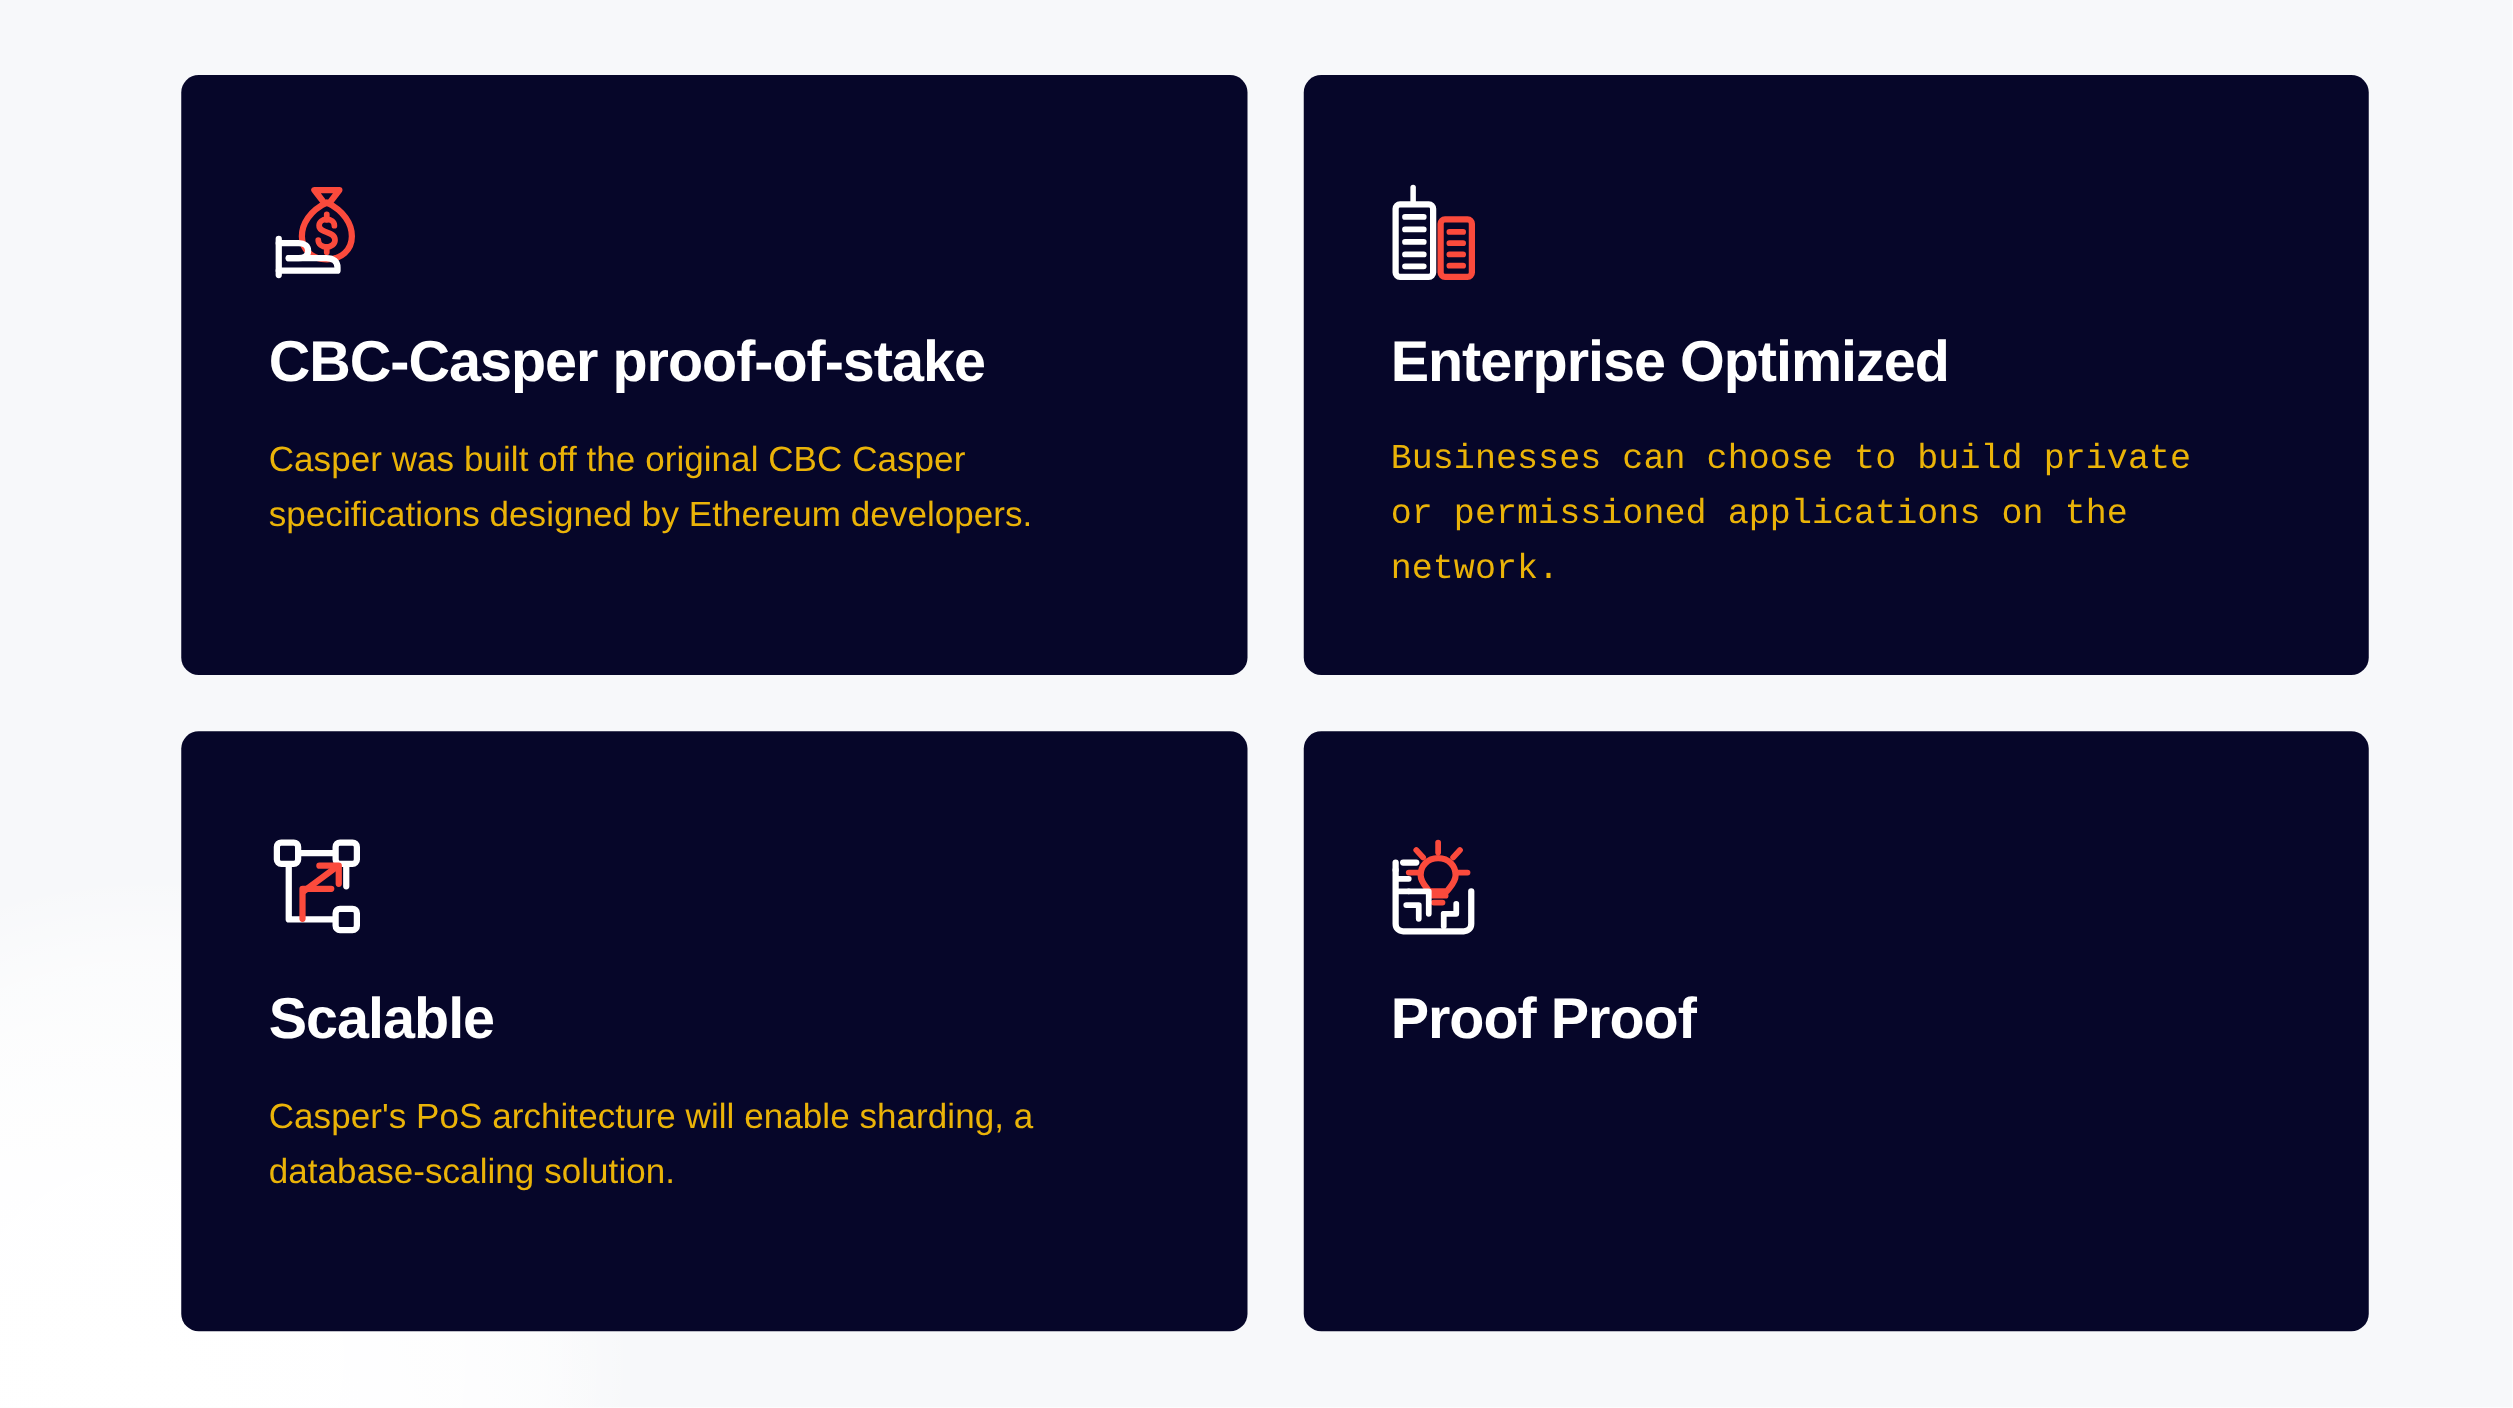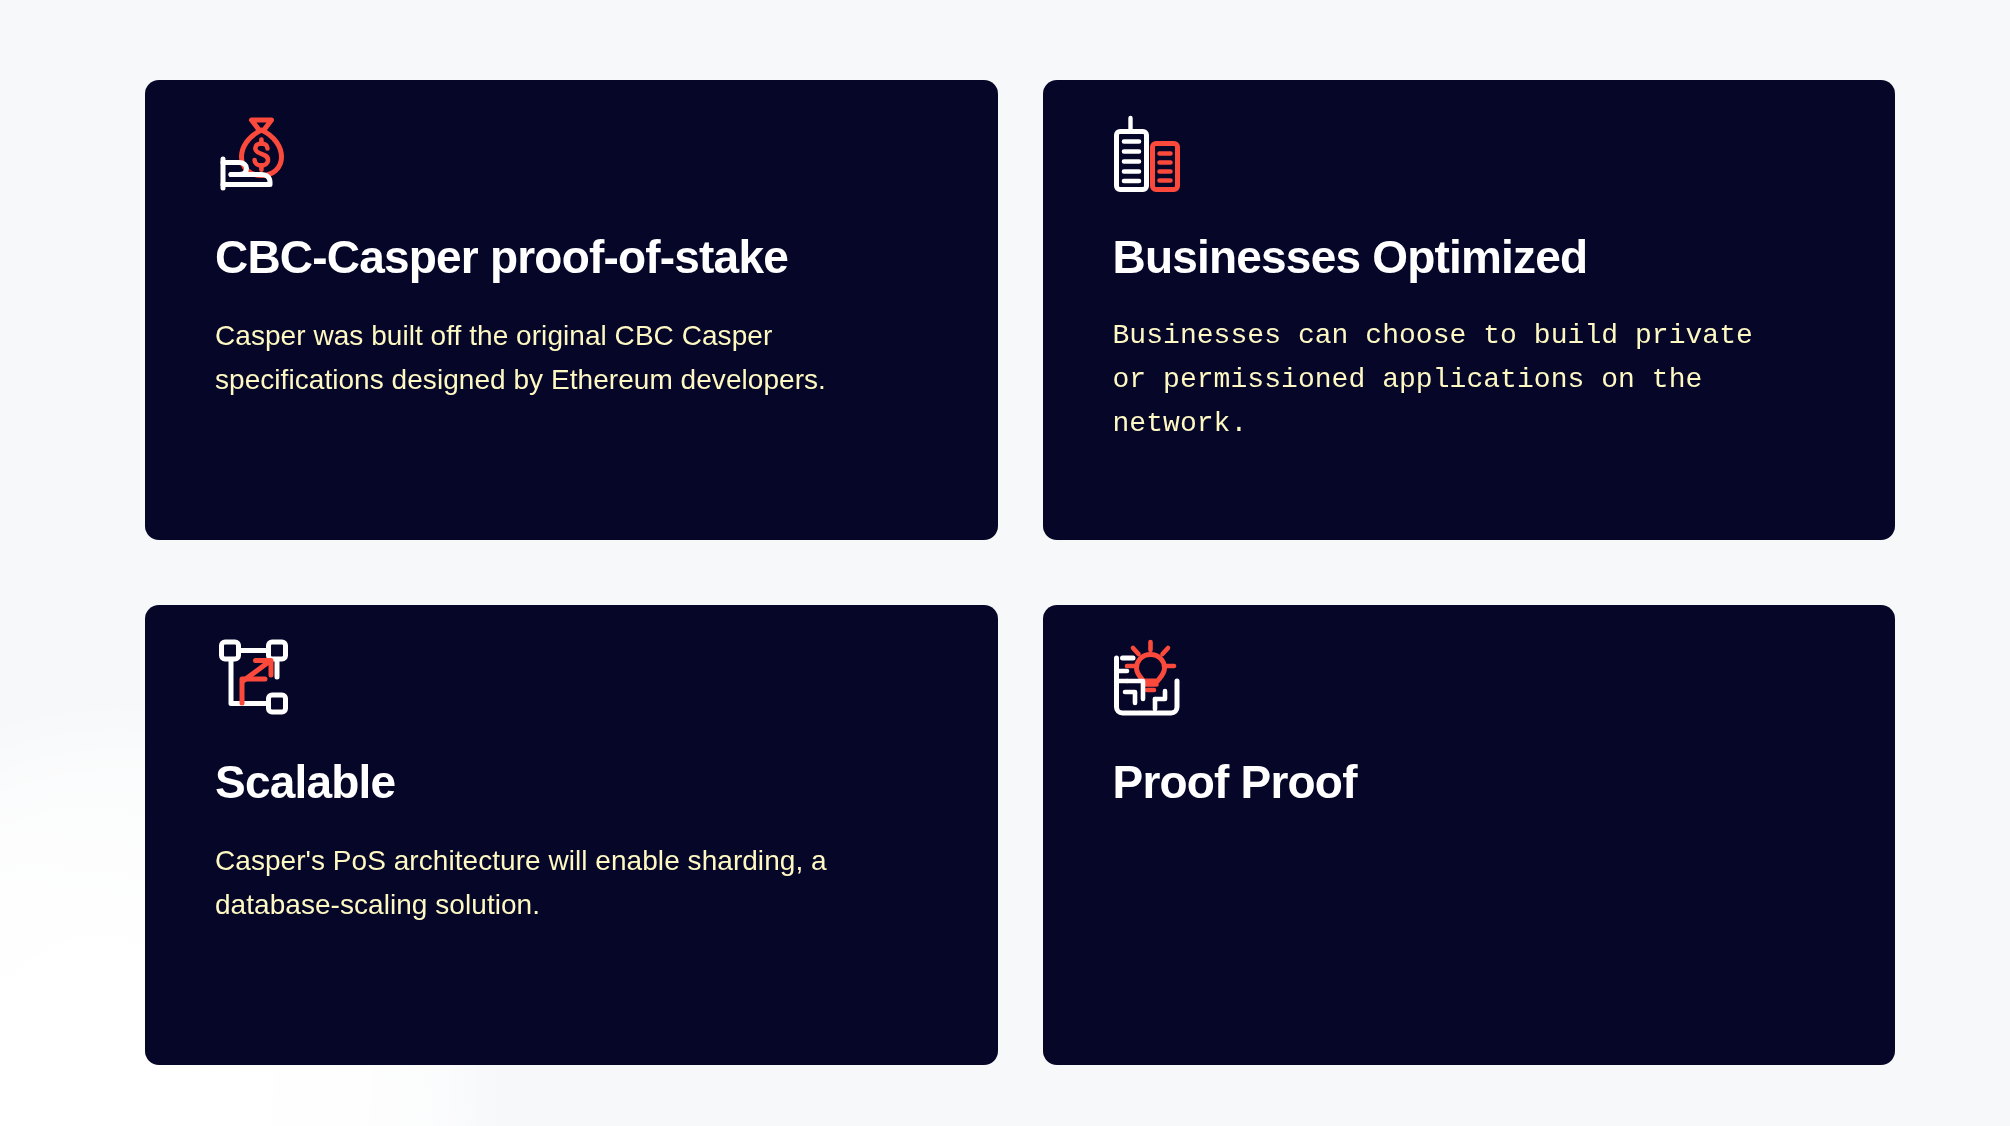--- a/index.html
+++ b/index.html
@@ -43,44 +43,43 @@
     display: grid;
     grid-template-columns: 1fr 1fr;
     grid-template-rows: 1fr 1fr;
     column-gap: 45px;
     row-gap: 45px;
   }
 
   .card {
     background: #060629;
     border-radius: 14px;
-    padding: 32px 70px 0 70px;
+    padding: 84px 70px 0 70px;
     box-sizing: border-box;
     overflow: hidden;
-    margin-top: 20px;
   }
 
   .card-icon {
     width: 92px;
     height: 84px;
     display: block;
     margin-bottom: 36px;
   }
 
   .card-title {
     color: #ffffff;
     font-size: 46px;
     font-weight: bold;
     line-height: 1.12;
     letter-spacing: -0.8px;
     margin: 0 0 30px 0;
   }
 
   .card-desc {
-    color: #fef9c3;
+    color: #eab308;
     font-size: 28px;
     line-height: 1.58;
     letter-spacing: 0.05px;
     margin: 0;
     max-width: 660px;
     font-weight: normal;
   }
   .card-2 .card-desc, .card-4 .card-desc { max-width: 690px; font-family: Liberation Mono, monospace; }
 </style>
 </head>
@@ -114,21 +113,21 @@
 
         <path d="M17.5 6 L17.5 19" stroke="#ffffff" stroke-width="4.4" stroke-linecap="round"></path>
 
         <rect x="3.5" y="19.5" width="30" height="58" rx="3.5" stroke="#ffffff" stroke-width="5"></rect>
         <path d="M11 29.5 L26 29.5 M11 39.5 L26 39.5 M11 49.5 L26 49.5 M11 59.5 L26 59.5 M11 69 L26 69" stroke="#ffffff" stroke-width="4.6" stroke-linecap="round"></path>
 
         <rect x="39.5" y="31.5" width="25" height="46" rx="3.5" stroke="#fb4a3c" stroke-width="5"></rect>
         <path d="M46.5 41.5 L57.5 41.5 M46.5 50.5 L57.5 50.5 M46.5 59.5 L57.5 59.5 M46.5 68.5 L57.5 68.5" stroke="#fb4a3c" stroke-width="4.6" stroke-linecap="round"></path>
       </svg>
     </span>
-    <h2 class="card-title">Businesses Optimized</h2>
+    <h2 class="card-title">Enterprise Optimized</h2>
     <p class="card-desc">Businesses can choose to build private or permissioned applications on the network.</p>
   </div>
 
   <div class="card card-3">
     <span class="card-icon">
       <svg viewBox="0 0 92 84" width="92" height="84" fill="none" xmlns="http://www.w3.org/2000/svg">
 
         <path d="M16 13.5 L62 13.5 M16 13.5 L16 66.5 M62 66.5 L16 66.5 M62 13.5 L62 40" stroke="#ffffff" stroke-width="5" stroke-linecap="round"></path>
 
         <rect x="6.5" y="5" width="17" height="17" rx="3.5" fill="#060629" stroke="#ffffff" stroke-width="5"></rect>

